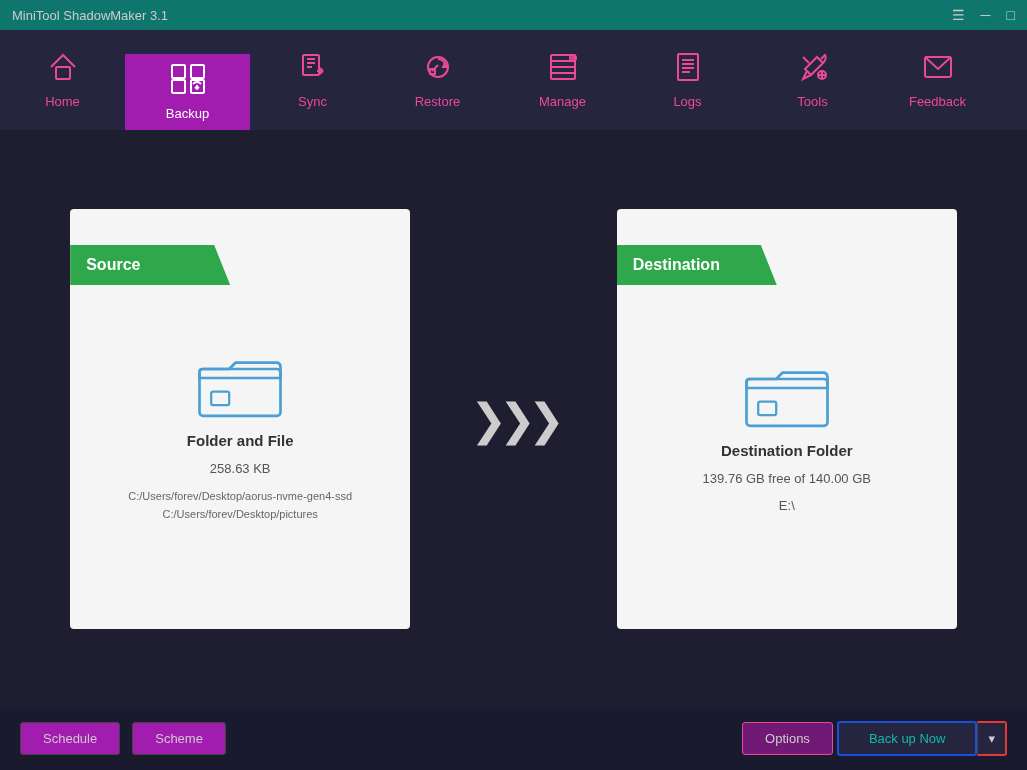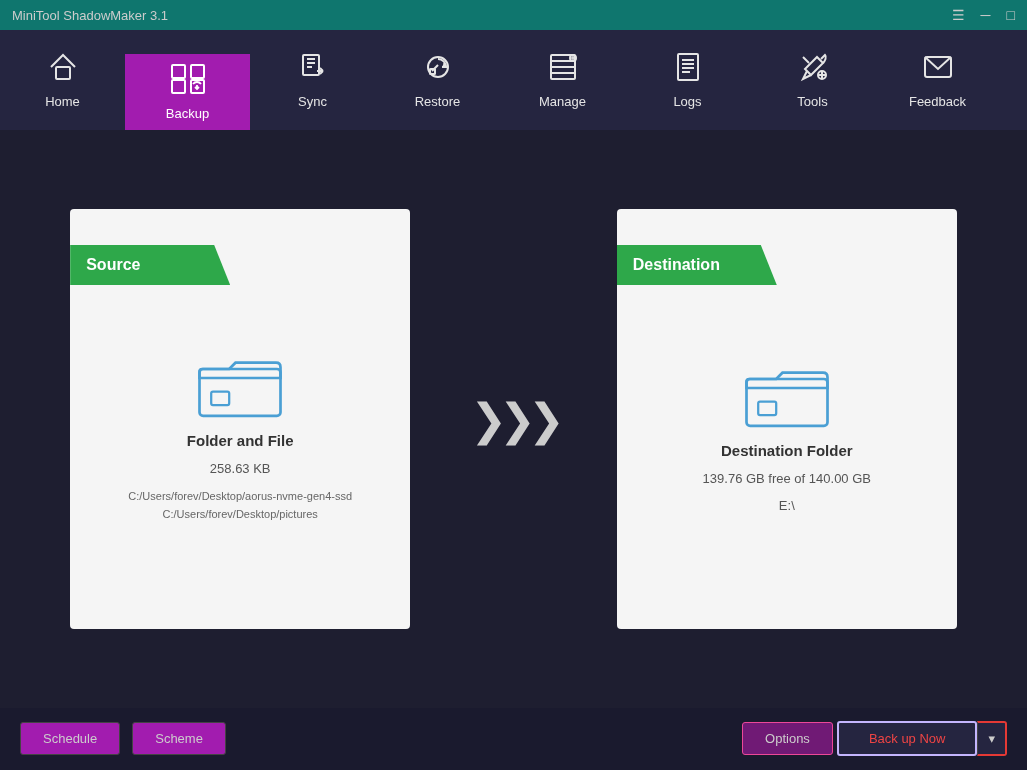--- a/index.html
+++ b/index.html
@@ -41,21 +41,21 @@
       display: flex;
       align-items: stretch;
     }
     .nav-item {
       display: flex;
       flex-direction: column;
       align-items: center;
       justify-content: center;
       width: 125px;
       cursor: pointer;
-      color: #e5e5e5;
+      color: #ec4899;
       gap: 6px;
       font-size: 13px;
       flex-shrink: 0;
     }
     .nav-item.active {
       background: #a21caf;
       color: #fff;
       margin-top: 24px;
     }
     .nav-icon {
@@ -167,22 +167,22 @@
       background: #701a75;
       color: #ccc;
       border: 1px solid #ec4899;
       padding: 8px 22px;
       border-radius: 3px;
       cursor: pointer;
       font-size: 13px;
     }
     #backup-now-btn {
       background: #252540;
-      color: #ef4444;
-      border: 2px solid #c4b5fd;
+      color: #14b8a6;
+      border: 2px solid #1d4ed8;
       padding: 8px 30px;
       border-radius: 3px;
       cursor: pointer;
       font-size: 13px;
     }
     #backup-dropdown-btn {
       background: #252540;
       color: #ccc;
       border: 2px solid #e53935;
       border-left: 1px solid #444;

